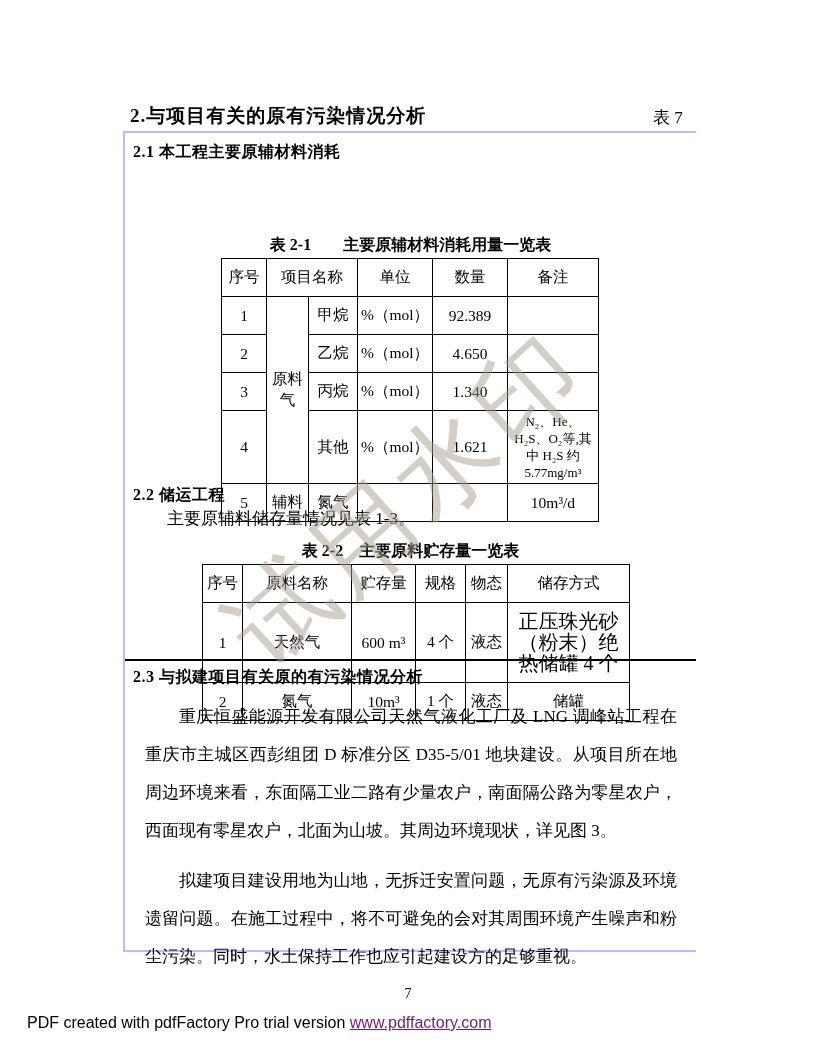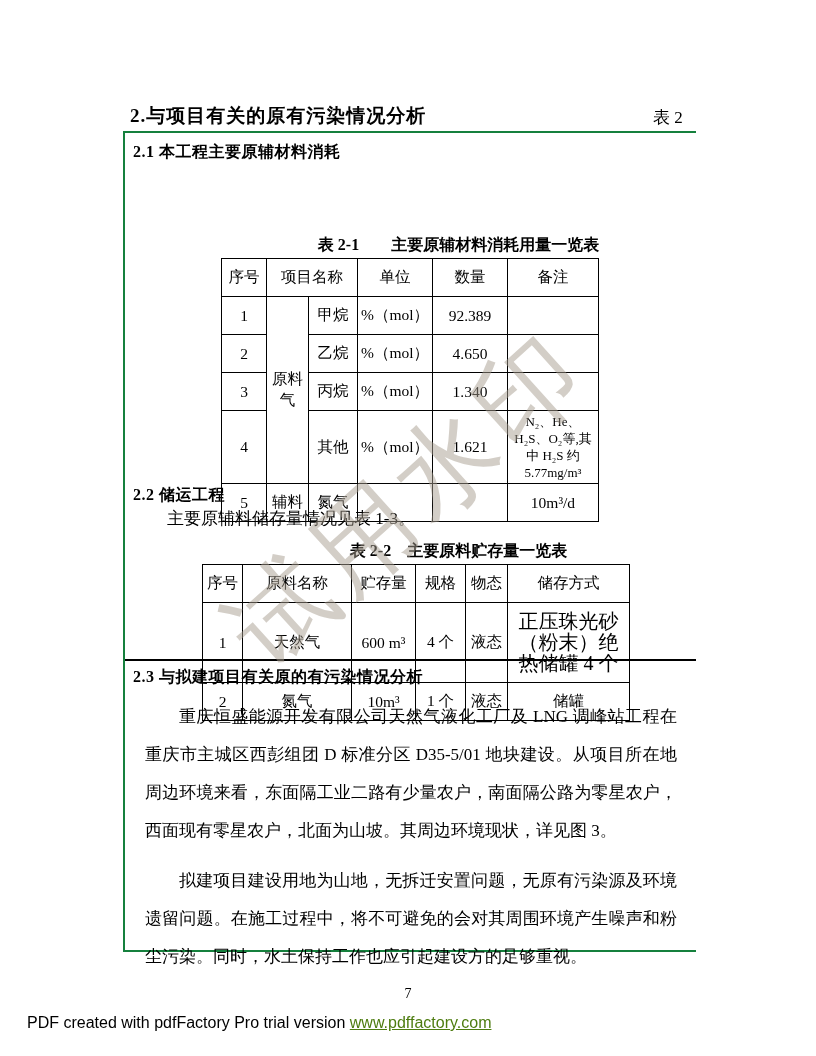--- a/index.html
+++ b/index.html
@@ -17,34 +17,34 @@
     font-size:19px;font-weight:bold;letter-spacing:1px;
   }
   .corner-label{
     position:absolute;left:653px;top:106px;
     font-size:17px;
   }
   
   .outer-box{
     position:absolute;left:123px;top:131px;
     width:571px;height:817px;
-    border:2px solid #15803d;
+    border:2px solid #c4b5fd;
   }
   .sec-heading{
     position:absolute;left:8px;
     font-size:16px;font-weight:bold;letter-spacing:0.5px;
   }
   .body-text{
     position:absolute;left:8px;width:555px;
     font-size:17px;line-height:37px;text-align:justify;
     text-indent:34px;margin:0;
   }
   .tbl-caption{
     position:absolute;left:0;width:100%;
-    text-align:center;font-size:16px;font-weight:bold;margin-left:48px;
+    text-align:center;font-size:16px;font-weight:bold;
   }
   table{border-collapse:collapse;table-layout:fixed;}
   td,th{
     border:1.6px solid #000;
     text-align:center;vertical-align:middle;
     font-weight:normal;font-size:15.5px;
     padding:8px 2px;overflow:hidden;
   }
   .t21{position:absolute;left:96px;top:125px;width:377px;}
   .t21 col.c-no{width:45px;}
@@ -89,30 +89,30 @@
   .page-number{
     position:absolute;left:0;top:986px;width:816px;
     text-align:center;font-size:14px;
   }
   .pdf-footer{
     position:absolute;left:27px;top:1014px;
     font-family:"Liberation Sans","DejaVu Sans",sans-serif;
     font-size:16px;
   }
   .pdf-footer a{
-    color:#4d7c0f;text-decoration:underline;margin-top:8px;
+    color:#701a75;text-decoration:underline;margin-top:8px;
   }
 </style>
 </head>
 <body>
 
 <div class="page">
 
   <div class="doc-title">2.与项目有关的原有污染情况分析</div>
-  <div class="corner-label">表 2</div>
+  <div class="corner-label">表 7</div>
 
   <div class="outer-box">
 
     <div class="sec-heading" style="top:9px;">2.1 本工程主要原辅材料消耗</div>
 
     <div class="tbl-caption" style="top:102px;">表 2-1　　主要原辅材料消耗用量一览表</div>
 
     <table class="t21">
       <colgroup>
         <col class="c-no">

